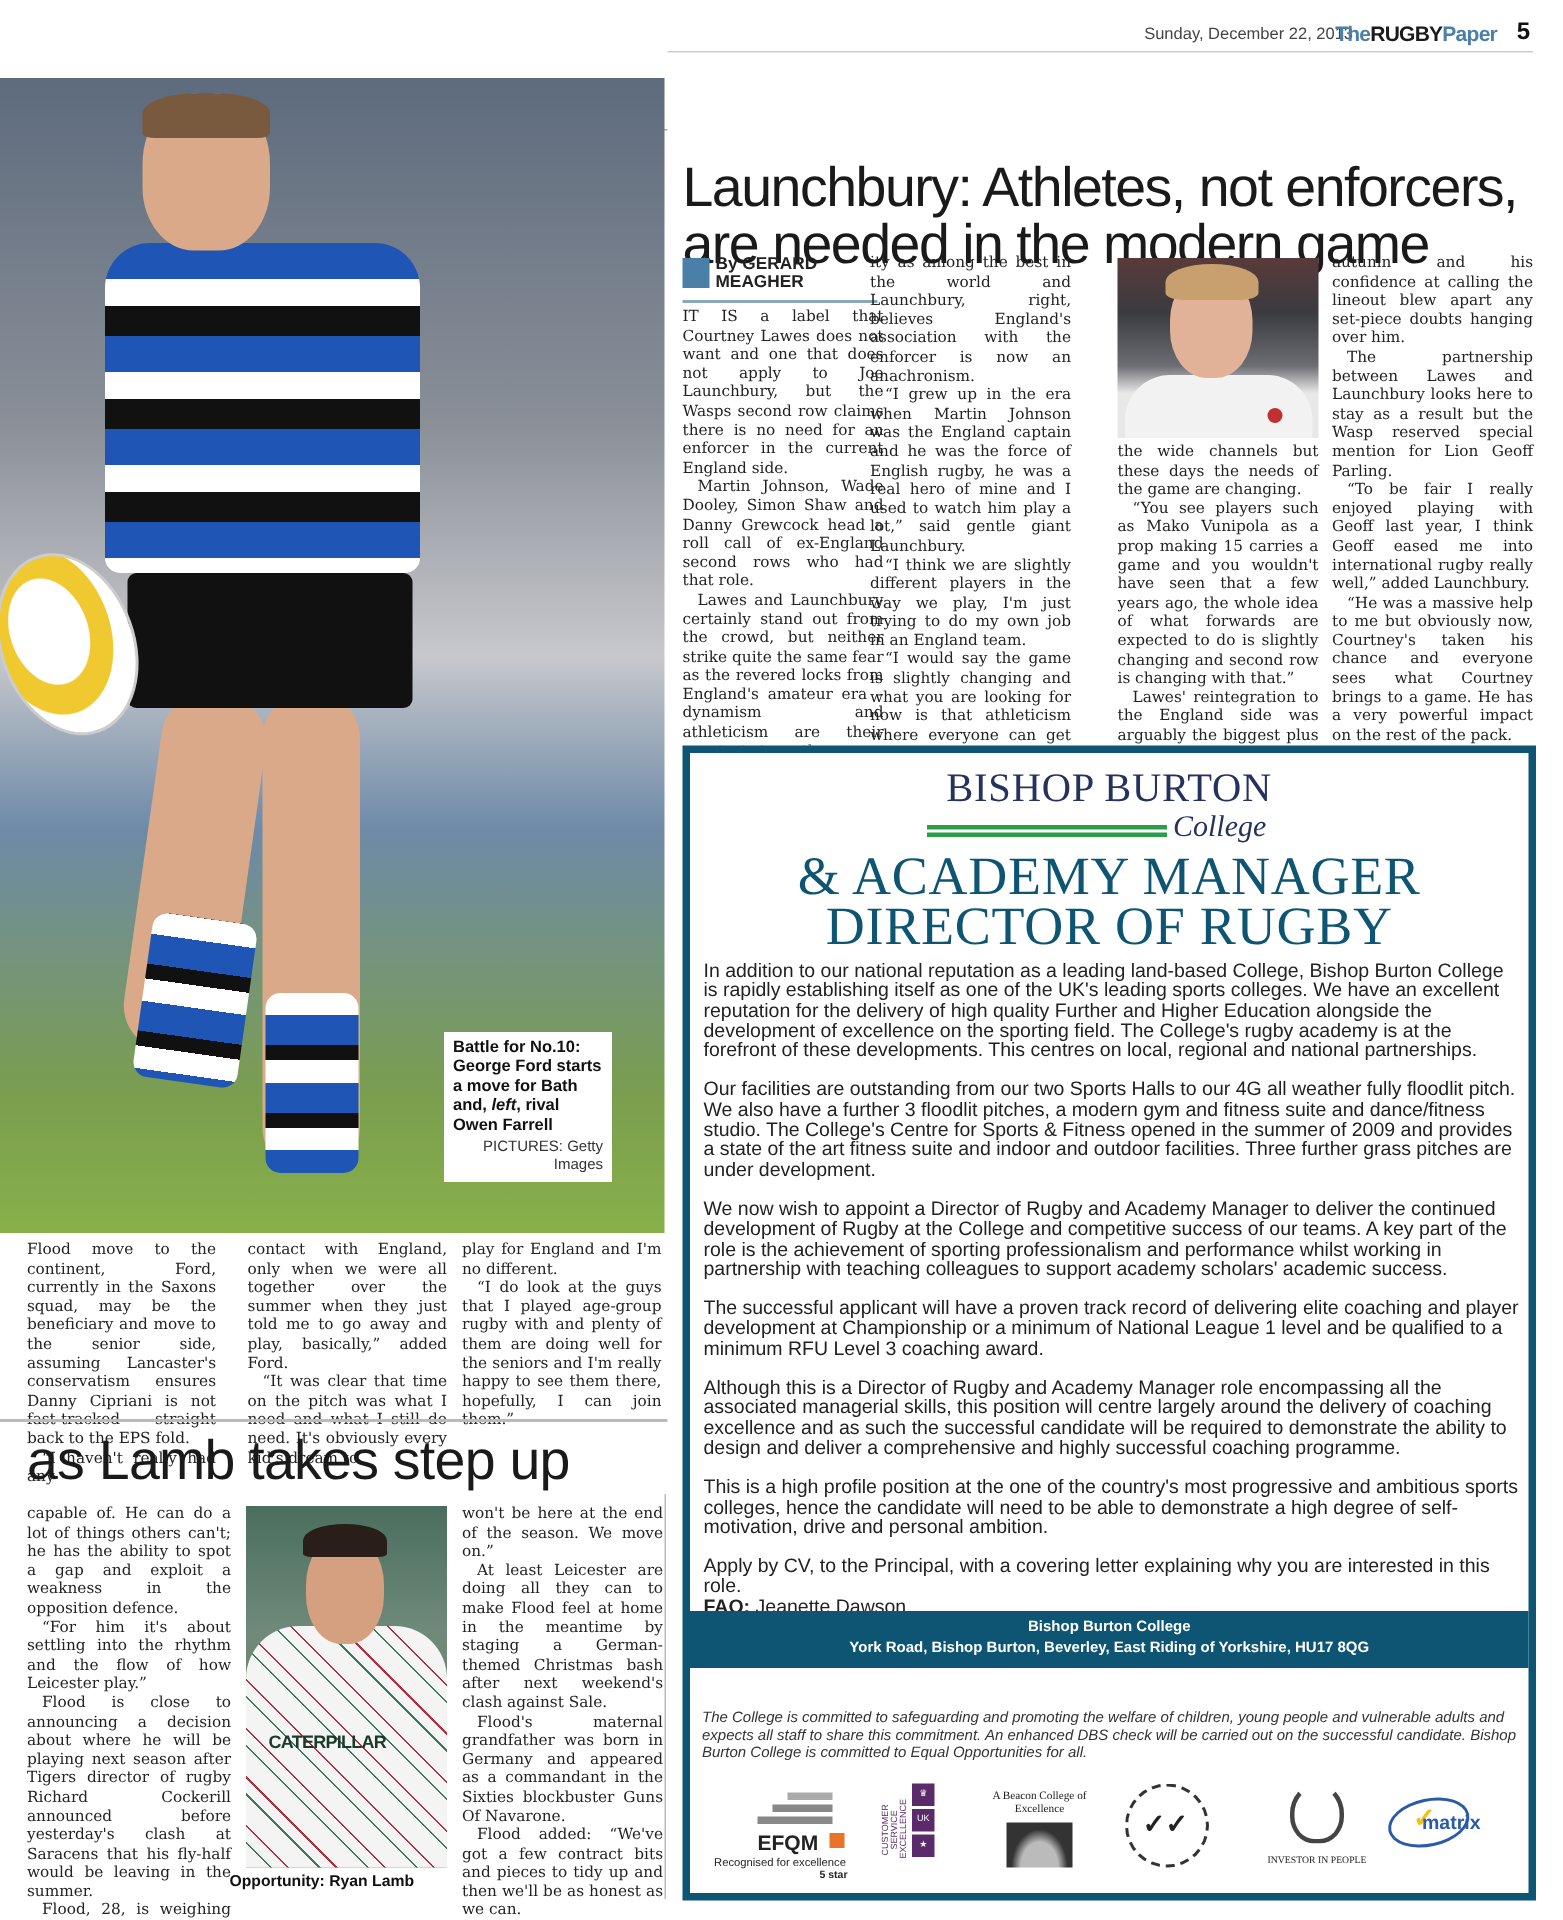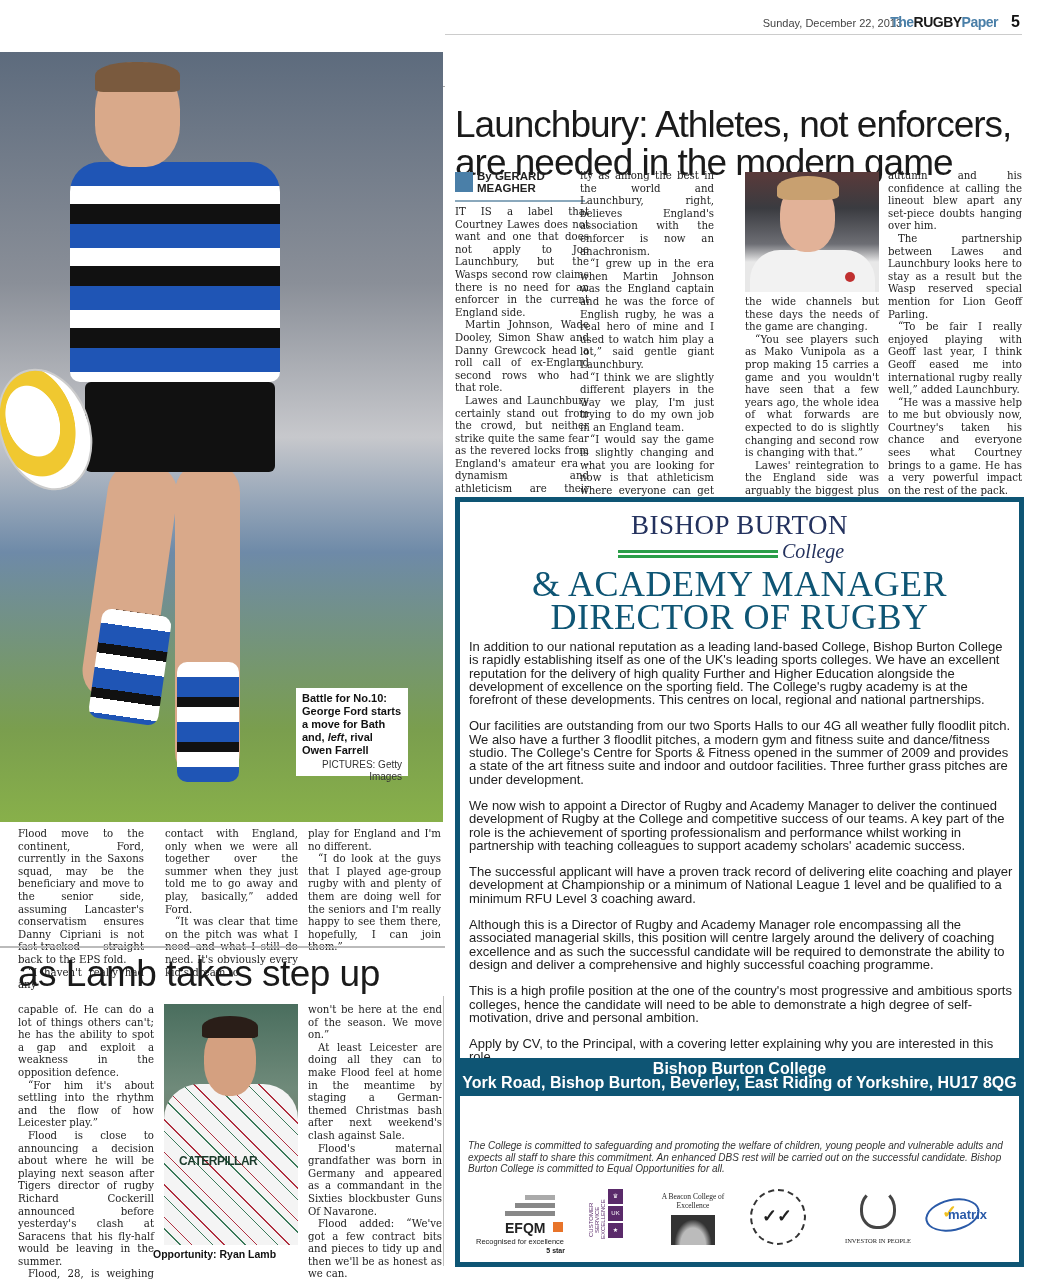--- a/index.html
+++ b/index.html
@@ -22,21 +22,21 @@
   .photo-main .head { position:absolute; left:55px; top:0; width:85px; height:105px; border-radius:45% 45% 40% 40%; background:#d9a98a; }
   .photo-main .hair { position:absolute; left:55px; top:0; width:85px; height:30px; border-radius:45% 45% 10% 10%; background:#7a5a3e; }
   .photo-main .jersey { position:absolute; left:30px; top:100px; width:210px; height:220px; border-radius:30px 30px 10px 10px;
     background: repeating-linear-gradient(180deg, #1f55b5 0 24px, #ffffff 24px 42px, #111 42px 62px); }
   .photo-main .shorts { position:absolute; left:45px; top:320px; width:190px; height:90px; background:#111; border-radius:6px; }
   .photo-main .leg1 { position:absolute; left:55px; top:400px; width:70px; height:240px; background:#d9a98a; border-radius:30px; transform:rotate(8deg); }
   .photo-main .leg2 { position:absolute; left:135px; top:400px; width:65px; height:320px; background:#d9a98a; border-radius:30px; }
   .photo-main .sock1 { position:absolute; left:55px; top:550px; width:70px; height:110px; background:repeating-linear-gradient(180deg,#fff 0 15px,#1f55b5 15px 35px,#111 35px 45px); border-radius:10px; transform:rotate(8deg); }
   .photo-main .sock2 { position:absolute; left:137px; top:600px; width:62px; height:120px; background:repeating-linear-gradient(180deg,#fff 0 15px,#1f55b5 15px 35px,#111 35px 45px); border-radius:10px; }
   .photo-main .ball { position:absolute; left:0; top:315px; width:90px; height:125px; border-radius:50%; background:radial-gradient(ellipse at 40% 40%, #fff 0 35%, #f0c830 36% 55%, #fff 56% 100%); border:2px solid #ccc; transform:rotate(-20deg); }
-  .caption-box { position:absolute; left:296px; top:688px; width:112px; height:88px; background:#fff; padding:4px 6px; }
+  .caption-box { position:absolute; left:296px; top:688px; width:112px; height:100px; background:#fff; padding:4px 6px; }
   .caption-box .cap { font-family:"Liberation Sans", sans-serif; font-size:11px; font-weight:bold; line-height:13px; color:#111; }
   .caption-box .credit { font-family:"Liberation Sans", sans-serif; font-size:10px; text-align:right; color:#333; line-height:12px; margin-top:2px; }
 
   
   .col { position:absolute; font-size:10.2px; line-height:12.6px; text-align:justify; color:#222; }
   .col p { text-indent:10px; }
   .col p.noindent { text-indent:0; }
 
   .headline { position:absolute; left:455px; top:86px; width:580px; font-family:"Liberation Sans", sans-serif; font-size:37px; line-height:38px; letter-spacing:-1px; color:#1a1a1a;margin-top:20px; }
   .byline { position:absolute; left:455px; top:170px; width:130px; height:32px; border-bottom:2px solid #8aa8bc; }
@@ -64,21 +64,21 @@
   .ad { position:absolute; left:455px; top:497px; width:569px; height:770px; border:5px solid #0e5574; background:#fff; }
   .ad .brand { position:absolute; left:0; right:0; top:8px; text-align:center; font-family:"Liberation Serif", serif; font-size:27px; color:#24325e; letter-spacing:0.5px; }
   .ad .brandline1 { position:absolute; left:158px; top:48px; width:160px; height:3px; background:#2a9e48; }
   .ad .brandline2 { position:absolute; left:158px; top:53px; width:160px; height:3px; background:#2a9e48; }
   .ad .college { position:absolute; left:322px; top:38px; font-family:"Liberation Serif", serif; font-style:italic; font-size:20px; color:#24325e; }
   .ad .title { position:absolute; left:0; right:0; top:66px; text-align:center; font-family:"Liberation Serif", serif; font-size:36px; line-height:33px; color:#0e5574; letter-spacing:0.5px; }
   .ad .body { position:absolute; left:9px; top:138px; width:545px; font-family:"Liberation Sans", sans-serif; font-size:13px; line-height:13.3px; color:#222; }
   .ad .body p { margin-bottom:13px; }
   .ad .body p.contact { margin-bottom:0; }
   .ad .body b { font-weight:bold; }
-  .ad .footer { position:absolute; left:0; right:0; top:556px; height:38px; background:#0e5574; color:#fff; text-align:center; font-family:"Liberation Sans", sans-serif; font-weight:bold; font-size:16px; line-height:14px; padding-top:4px; }
+  .ad .footer { position:absolute; left:0; right:0; top:572px; height:38px; background:#0e5574; color:#fff; text-align:center; font-family:"Liberation Sans", sans-serif; font-weight:bold; font-size:10px; line-height:14px; padding-top:4px; }
   .ad .notice { position:absolute; left:8px; top:638px; width:550px; font-family:"Liberation Sans", sans-serif; font-style:italic; font-size:10px; line-height:11.5px; color:#333; }
   .ad .logos { position:absolute; left:10px; top:685px; width:545px; height:75px; }
   .logo-item { position:absolute; top:0; height:75px; font-family:"Liberation Sans", sans-serif; color:#222; text-align:center; }
   .efqm { left:5px; width:90px; }
   .efqm .bars { position:absolute; left:30px; top:8px; width:50px; }
   .efqm .bars div { height:5px; background:#888; margin-bottom:3px; margin-left:auto; }
   .efqm .name { position:absolute; left:30px; top:33px; font-weight:bold; font-size:14px; }
   .efqm .orange { position:absolute; left:78px; top:35px; width:10px; height:10px; background:#e8742a; }
   .efqm .sub { position:absolute; left:0; top:50px; font-size:7.5px; width:90px; }
   .efqm .star { position:absolute; right:0; top:60px; font-size:7px; font-weight:bold; }
@@ -221,21 +221,21 @@
     <p>Although this is a Director of Rugby and Academy Manager role encompassing all the associated managerial skills, this position will centre largely around the delivery of coaching excellence and as such the successful candidate will be required to demonstrate the ability to design and deliver a comprehensive and highly successful coaching programme.</p>
     <p>This is a high profile position at the one of the country's most progressive and ambitious sports colleges, hence the candidate will need to be able to demonstrate a high degree of self-motivation, drive and personal ambition.</p>
     <p class="contact">Apply by CV, to the Principal, with a covering letter explaining why you are interested in this role.</p>
     <p class="contact"><b>FAO:</b> <span>Jeanette Dawson</span></p>
     <p class="contact"><b>E-MAIL:</b> <span>jeanette.dawson@bishopburton.ac.uk</span> <b>TELEPHONE:</b> <span>01964 553 011</span></p>
   </div>
   <div class="footer">
     <div>Bishop Burton College</div>
     <div>York Road, Bishop Burton, Beverley, East Riding of Yorkshire, HU17 8QG</div>
   </div>
-  <div class="notice">The College is committed to safeguarding and promoting the welfare of children, young people and vulnerable adults and expects all staff to share this commitment. An enhanced DBS rest will be carried out on the successful candidate. Bishop Burton College is committed to Equal Opportunities for all.</div>
+  <div class="notice">The College is committed to safeguarding and promoting the welfare of children, young people and vulnerable adults and expects all staff to share this commitment. An enhanced DBS check will be carried out on the successful candidate. Bishop Burton College is committed to Equal Opportunities for all.</div>
   <div class="logos">
     <div class="logo-item efqm">
       <div class="bars">
           <div style="width:30px;background:#aaa"></div>
           <div style="width:40px"></div>
           <div style="width:50px"></div>
         </div>
       <div class="name">EFQM</div>
       <div class="orange"></div>
       <div class="sub">Recognised for excellence</div>

